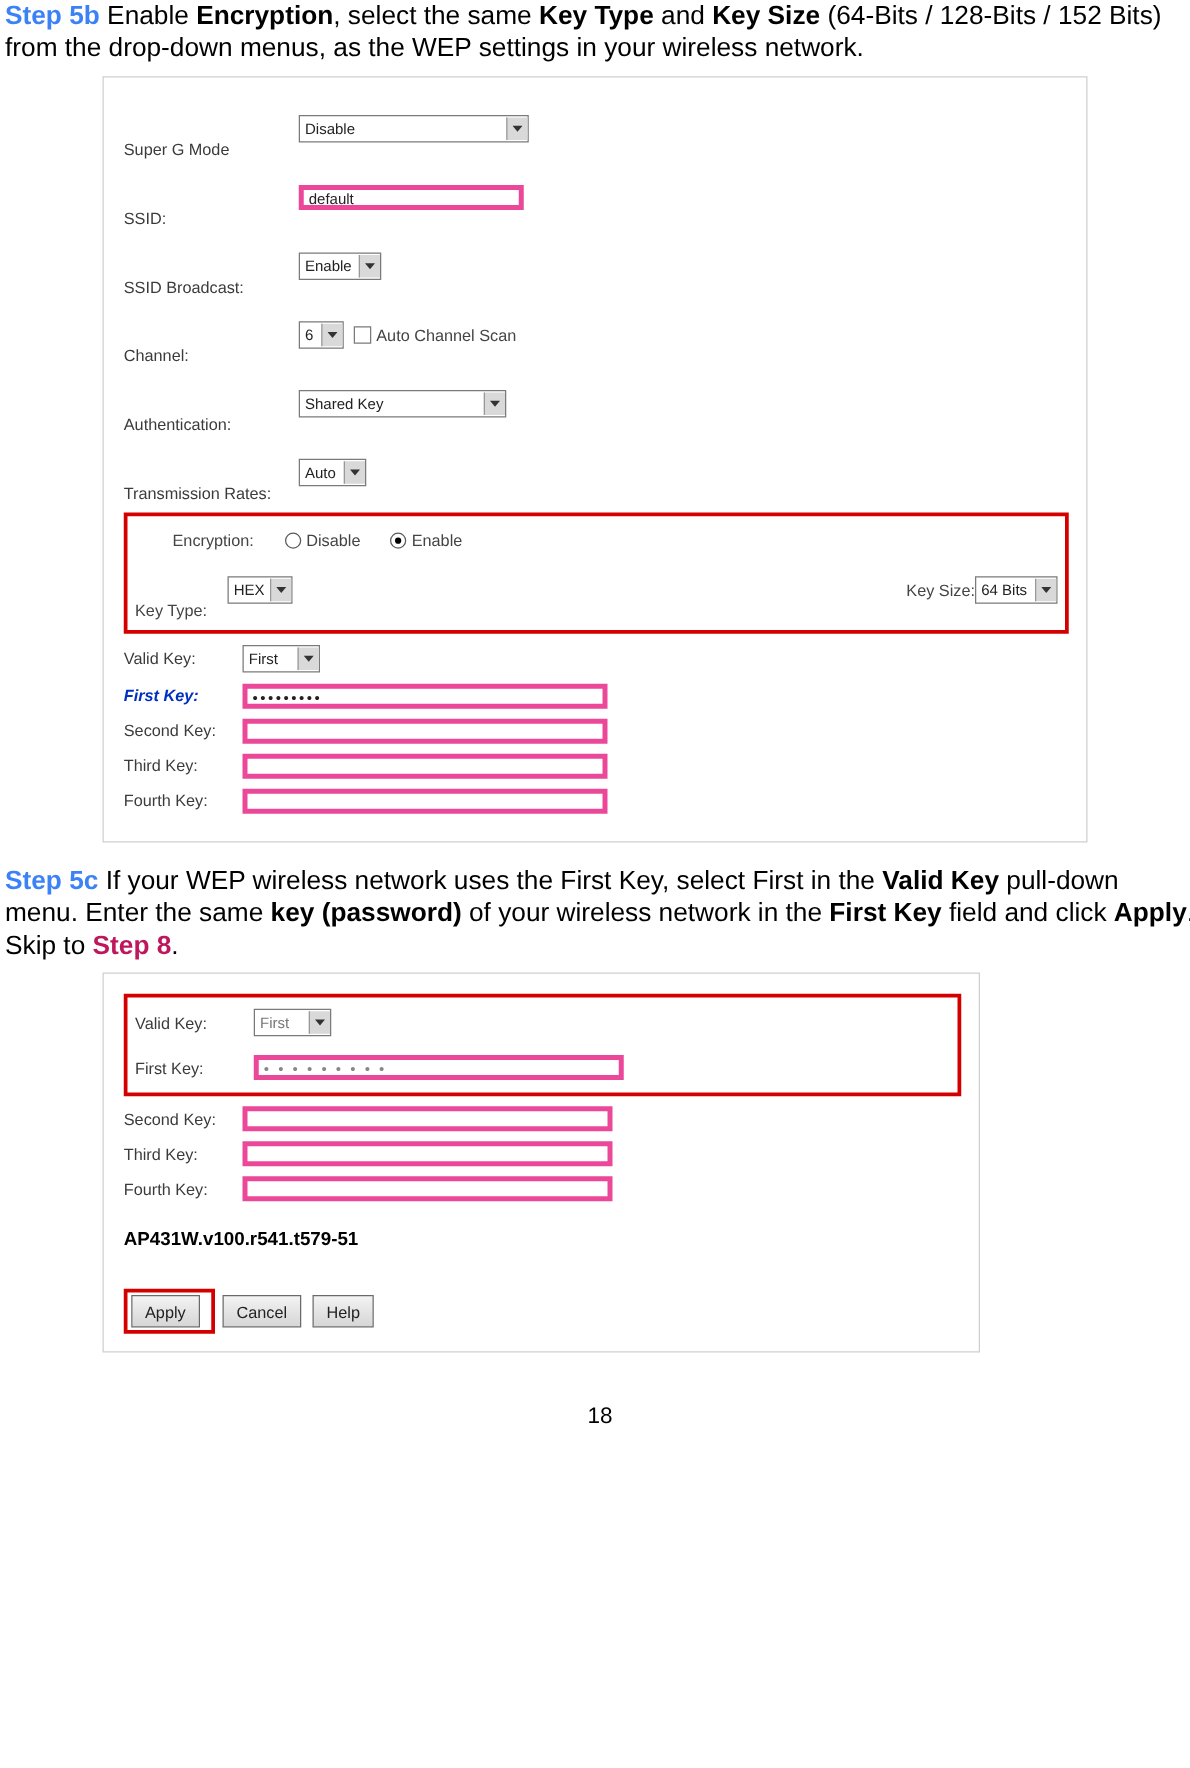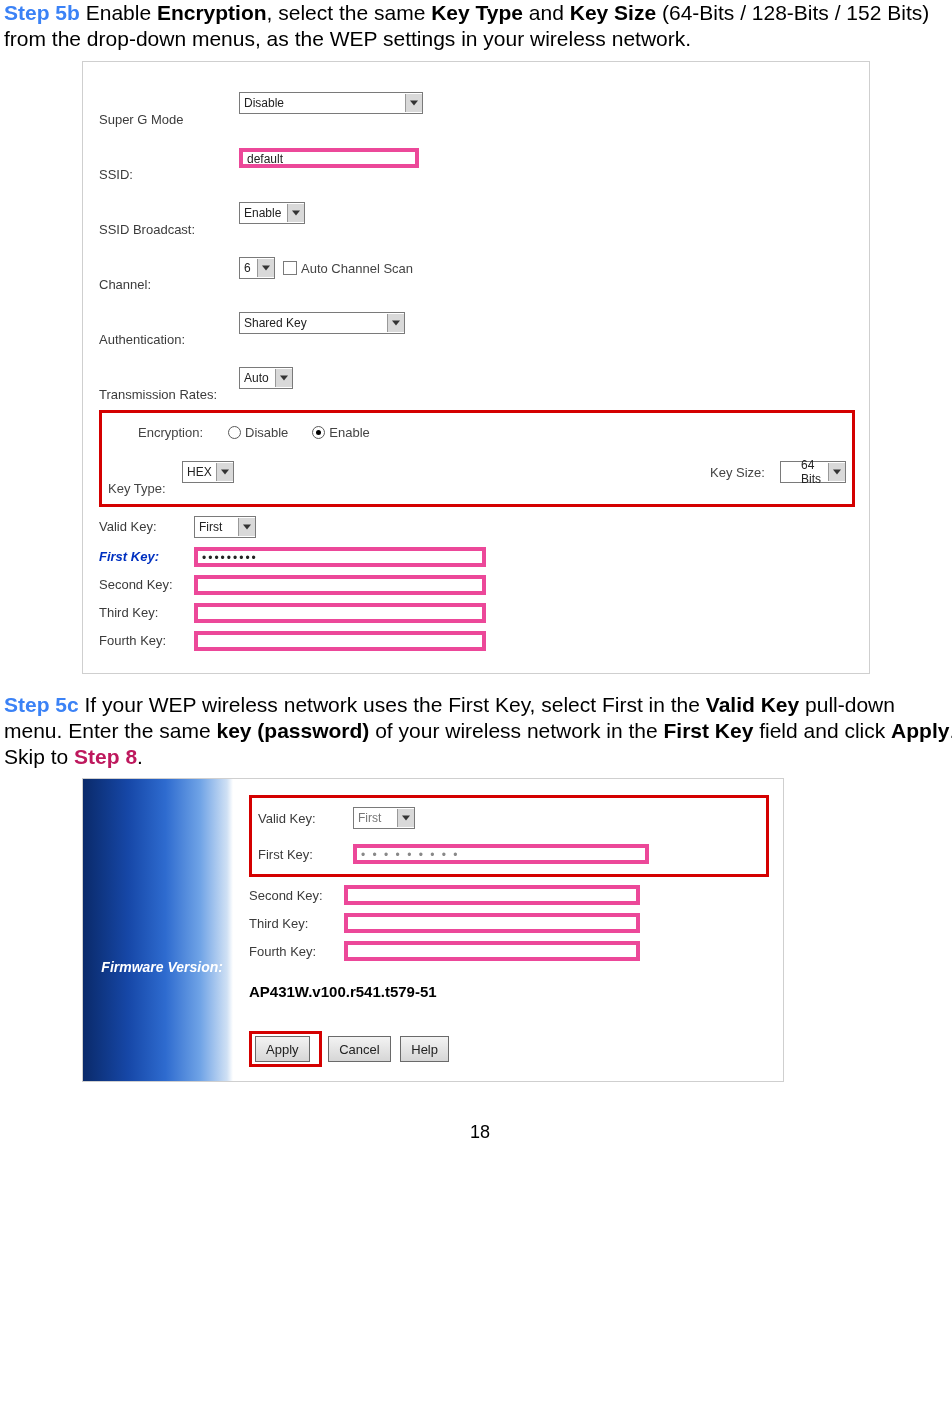--- a/index.html
+++ b/index.html
@@ -220,23 +220,23 @@
             <span style="width:74px;margin-top:32px;">Key Type:</span>
             <span class="select" style="width:46px;justify-content:space-between;">
               <span style="flex:1;">HEX</span>
               <span class="arrow">
                   <svg viewBox="0 0 10 6">
                     <polygon points="0,0 10,0 5,6" fill="#333"></polygon>
                   </svg>
                 </span>
             </span>
             <span style="flex:1;"></span>
-            <span style="width:70px;">Key Size:</span>
+            <span style="width:70px;text-align:right;">Key Size:</span>
             <span class="select" style="width:60px;">
-              <span style="flex:1;margin-left:16px;">64 Bits</span>
+              <span style="flex:1;">64 Bits</span>
               <span class="arrow">
                   <svg viewBox="0 0 10 6">
                     <polygon points="0,0 10,0 5,6" fill="#333"></polygon>
                   </svg>
                 </span>
             </span>
           </div>
         </div>
 
         <div class="row">
@@ -273,23 +273,20 @@
   </div>
 </div>
 
 <p class="para">
   <span class="step-red">Step 5c</span><span> If your WEP wireless network uses the First Key, select First in the </span><span class="bold">Valid Key</span><span> pull-down menu. Enter the same </span><span class="bold">key (password)</span><span> of your wireless network in the </span><span class="bold">First Key</span><span> field and click </span><span class="bold">Apply</span><span>. Skip to </span><span class="step-ref">Step 8</span><span>.</span>
 </p>
 
 <div class="fig-wrap">
   <div class="fig fig2">
     <div class="fig-body">
-      <div class="sidebar sidebar2">
-        <div class="side-label fw">Firmware Version:</div>
-      </div>
       <div class="content">
 
         <div class="red-box">
           <div class="row">
             <span class="lbl3">Valid Key:</span>
             <span class="select" style="width:56px;">
               <span style="flex:1;color:#777;">First</span>
               <span class="arrow">
                   <svg viewBox="0 0 10 6">
                     <polygon points="0,0 10,0 5,6" fill="#333"></polygon>

